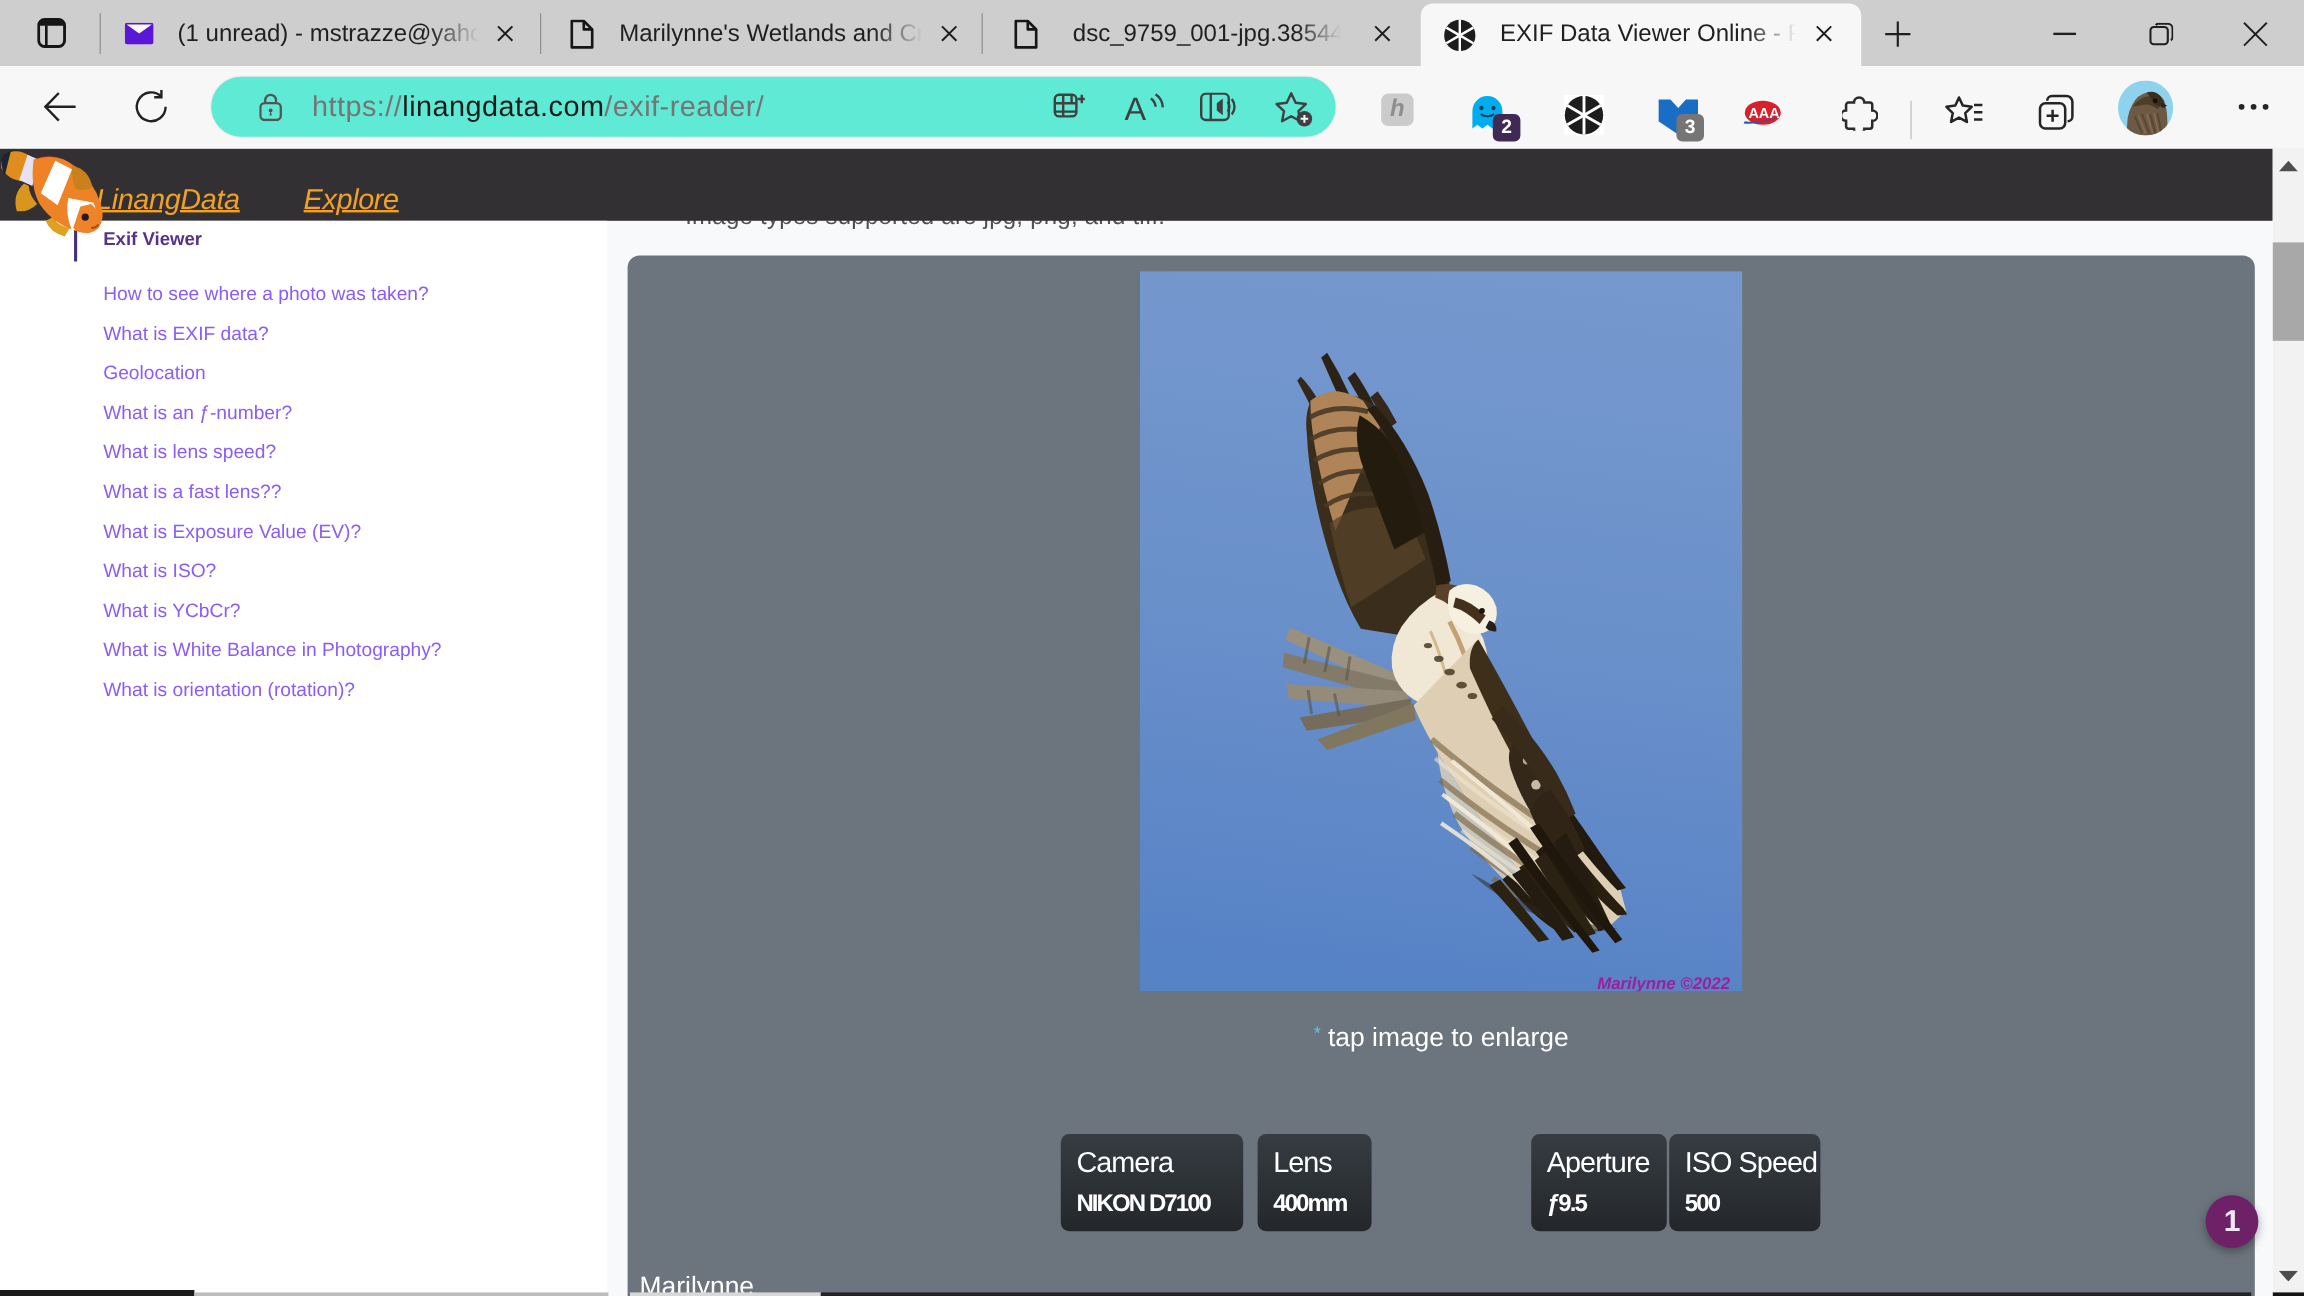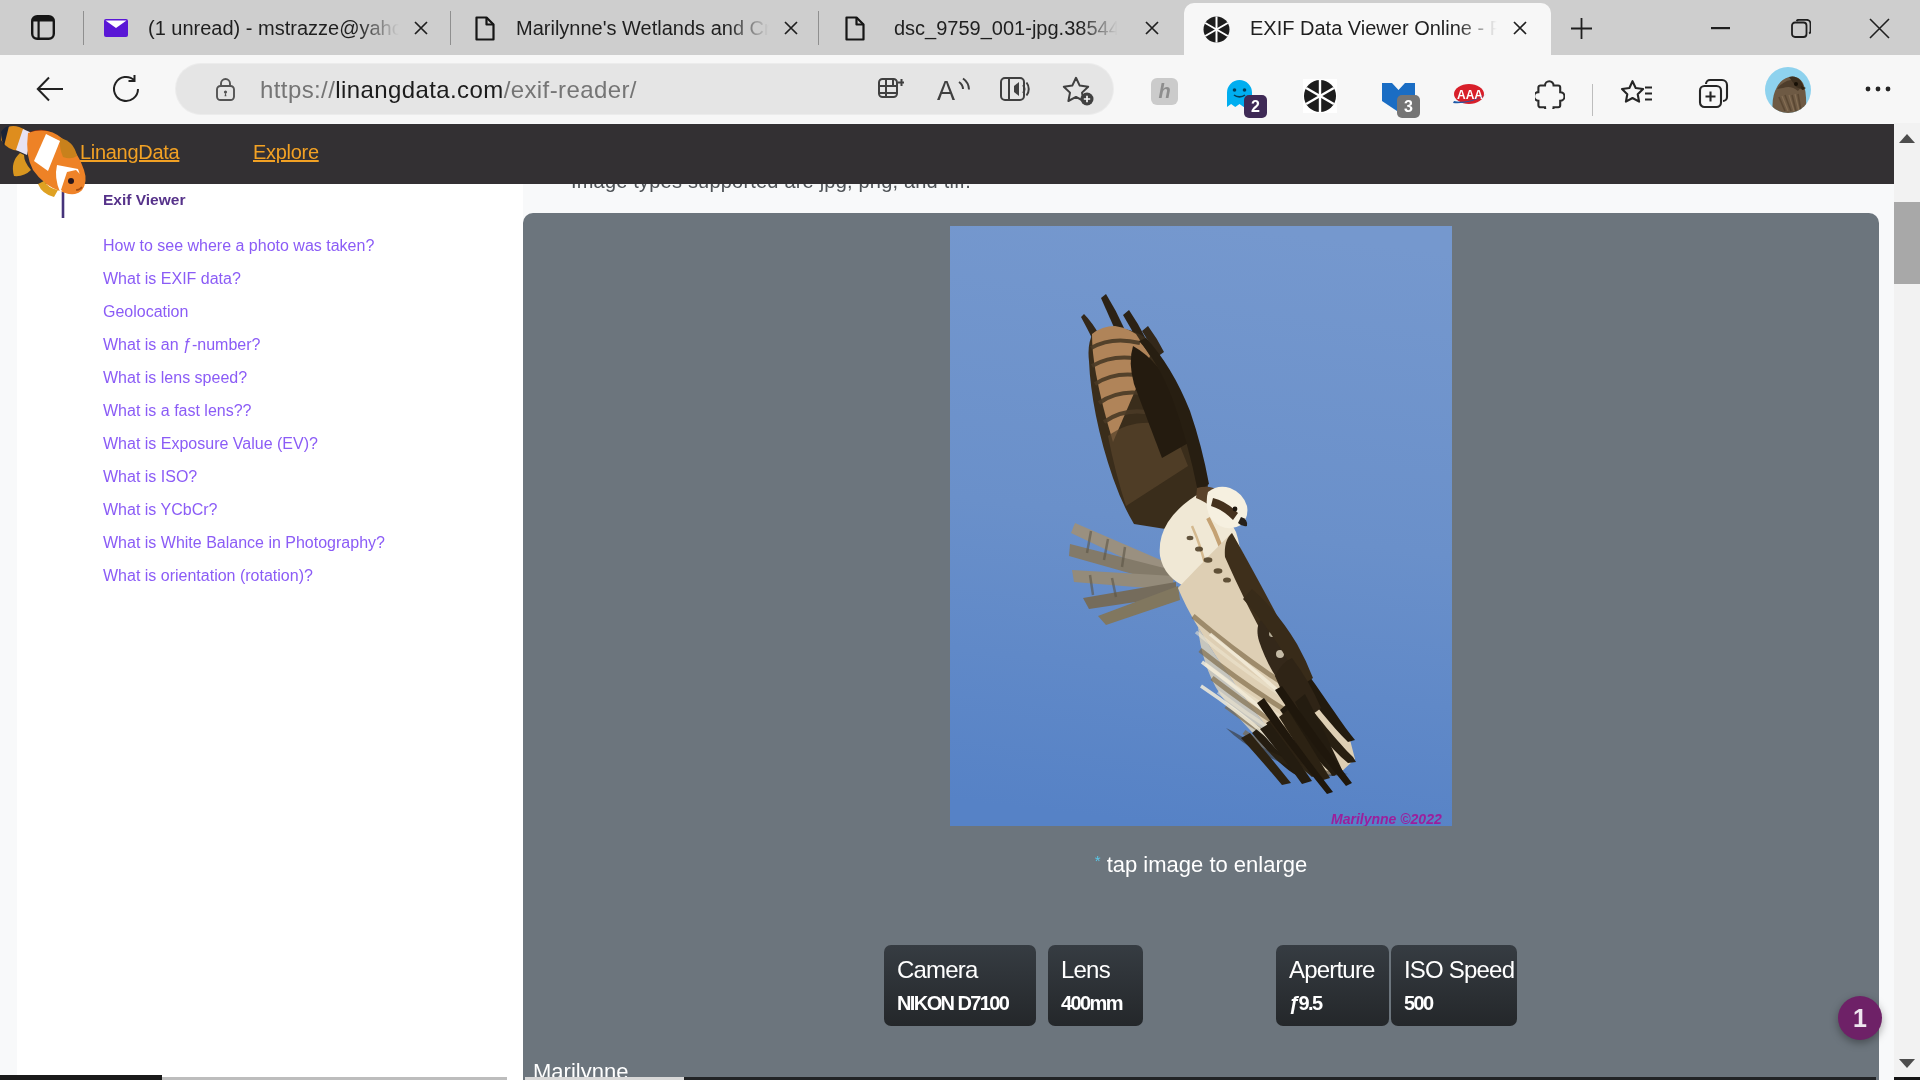--- a/index.html
+++ b/index.html
@@ -10,30 +10,30 @@
   
   #tabstrip { position:absolute; left:0; top:0; width:1920px; height:55px; background:#cecece; }
   #toolbar  { position:absolute; left:0; top:55px; width:1920px; height:68px; background:#f7f7f7; }
   .tabsep { position:absolute; top:11px; width:1px; height:34px; background:#8f8f8f; }
   .tabtext { position:absolute; top:17px; font-size:20px; color:#1f1f1f; white-space:nowrap; overflow:hidden; }
   .fadeR { -webkit-mask-image:linear-gradient(90deg,#000 82%,transparent 98%); mask-image:linear-gradient(90deg,#000 82%,transparent 98%); }
   .closex { position:absolute; top:20px; width:16px; height:16px; }
   #activetab { position:absolute; left:1184px; top:3px; width:367px; height:52px; background:#f7f7f7; border-radius:10px 10px 0 0; }
 
   
-  #pill { position:absolute; left:176px; top:9px; width:937px; height:50px; background:#e5e5e5; border-radius:25px; box-shadow:0 0 0 1px #ececec; }
+  #pill { position:absolute; left:176px; top:9px; width:937px; height:50px; background:#5eead4; border-radius:25px; box-shadow:0 0 0 1px #ececec; }
   #urltext { position:absolute; left:84px; top:12px; font-size:24px; color:#757575; letter-spacing:0.4px; }
   #urltext b { color:#1b1b1b; font-weight:normal; }
 
   
   #page { position:absolute; left:0; top:123px; width:1894px; height:957px; background:#f8f9fa; overflow:hidden; }
-  #sidebar { position:absolute; left:0; top:61px; width:506px; height:896px; background:#ffffff;margin-left:17px; }
+  #sidebar { position:absolute; left:0; top:61px; width:506px; height:896px; background:#ffffff; }
   #cuttext { position:absolute; left:571px; top:47px; font-size:20px; color:#4e5256; letter-spacing:0.2px; }
   #pageheader { position:absolute; left:0; top:1px; width:1894px; height:60px; background:#333033; }
-  .navlink { position:absolute; top:17px; font-size:20px; color:#f2a124; text-decoration:underline; text-underline-offset:1px; letter-spacing:-0.3px; }
+  .navlink { position:absolute; top:29px; font-size:24px; color:#f2a124; text-decoration:underline; text-underline-offset:1px; letter-spacing:-0.3px;font-style:italic; }
   #exifviewer { position:absolute; left:86px; top:7px; font-size:15.5px; color:#56328a; font-weight:bold; }
   .sidelink { position:absolute; left:86px; font-size:16px; color:#8b5cf6; }
 
   #panel { position:absolute; left:523px; top:90px; width:1356px; height:867px; background:#6c757d; border-radius:10px 10px 0 0; }
 
   #photo { position:absolute; left:427px; top:13px; width:502px; height:600px; }
   #tapline { position:absolute; left:0; top:639px; width:1356px; text-align:center; font-size:22px; color:#fff; }
   #tapline .ast { color:#5bc8e8; font-size:15px; vertical-align:6px; }
 
   .infobox { position:absolute; top:732px; height:81px; border-radius:7px; white-space:nowrap;

